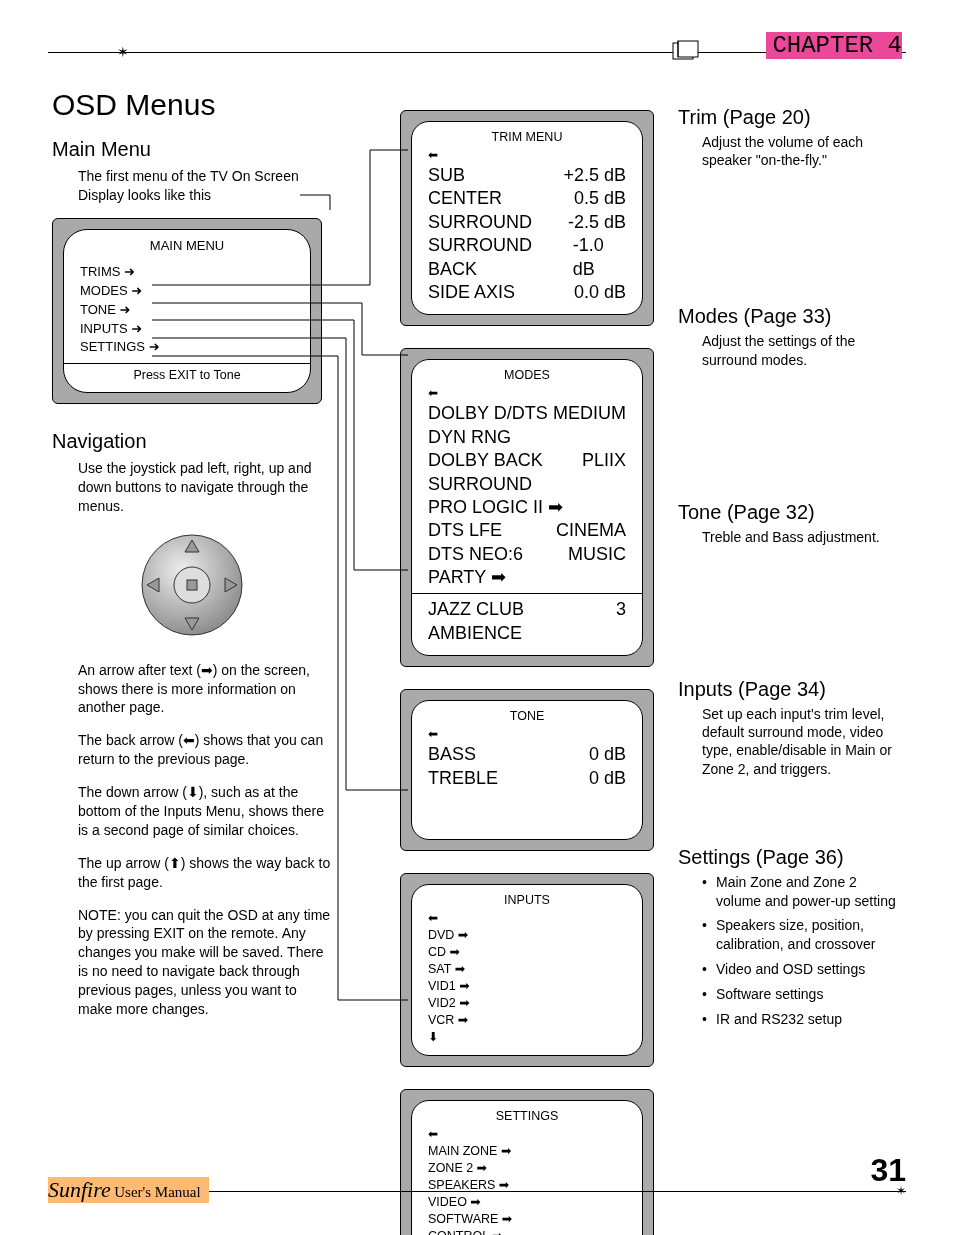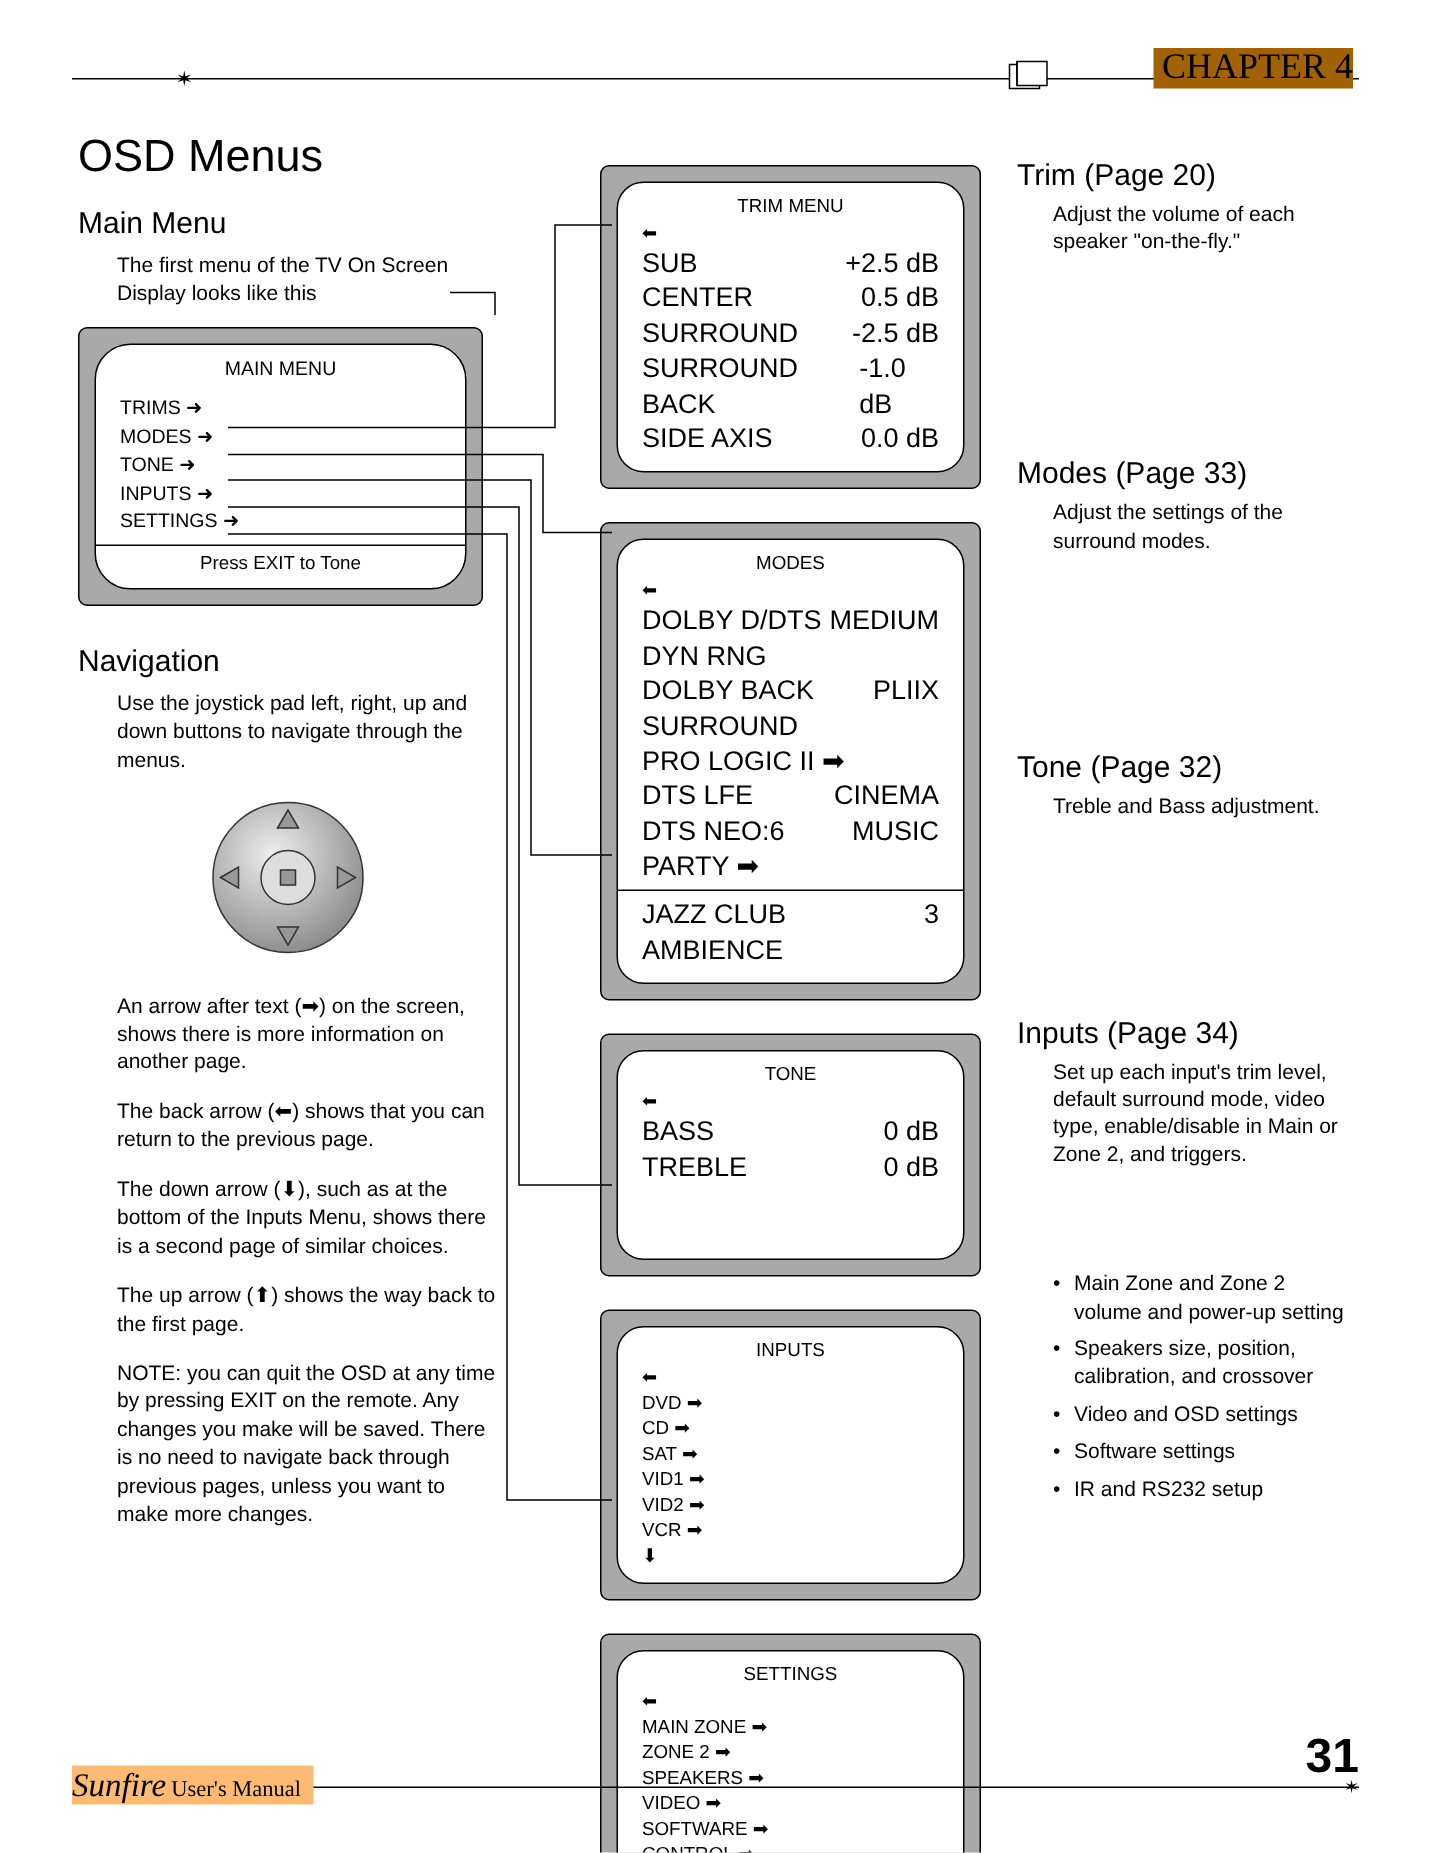--- a/index.html
+++ b/index.html
@@ -15,22 +15,22 @@
   .top-rule {
     position: absolute;
     top: 44px; left: 48px; right: 48px;
     height: 16px;
   }
   .top-rule .line { position:absolute; top:8px; left:0; right:0; border-top:1px solid #000; }
   .top-rule .star-left { position:absolute; left:69px; top:0; font-size:14px; }
   .top-rule .box-icon { position:absolute; right:204px; top:-4px; }
   .chapter {
     position: absolute; top: 32px; right: 52px;
-    font-size: 24px; font-family: Liberation Serif, serif;
-    background:#a16207; padding-left:6px;
+    font-size: 24px; font-family: Liberation Mono, monospace;
+    background:#ec4899; padding-left:6px;
   }
   .page-title {
     position: absolute; top: 88px; left: 52px;
     font-size: 30px; font-weight: normal;
   }
   .col-left {
     position: absolute; left: 52px; top: 138px; width: 280px;
   }
   .col-mid {
     position: absolute; left: 400px; top: 110px; width: 254px;
@@ -282,20 +282,21 @@
 
   <div style="height:108px;"></div>
   <div class="rs-heading">Tone (Page 32)</div>
   <div class="rs-body">Treble and Bass adjustment.</div>
 
   <div style="height:108px;"></div>
   <div class="rs-heading">Inputs (Page 34)</div>
   <div class="rs-body">Set up each input's trim level, default surround mode, video type, enable/disable in Main or Zone 2, and triggers.</div>
 
   <div style="height:44px;"></div>
+  <div class="rs-heading">Settings (Page 36)</div>
   <div class="rs-list">
     <div class="li">
         <span class="b">•</span>
         <span>Main Zone and Zone 2 volume and power-up setting</span>
       </div>
     <div class="li">
         <span class="b">•</span>
         <span>Speakers size, position, calibration, and crossover</span>
       </div>
     <div class="li">

